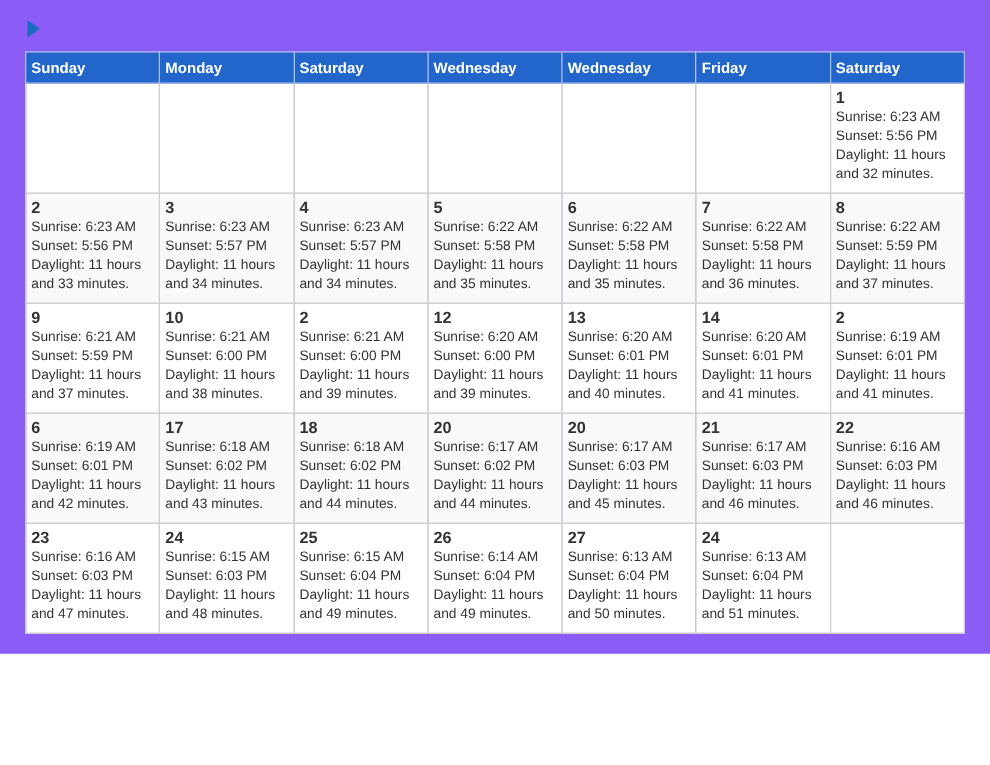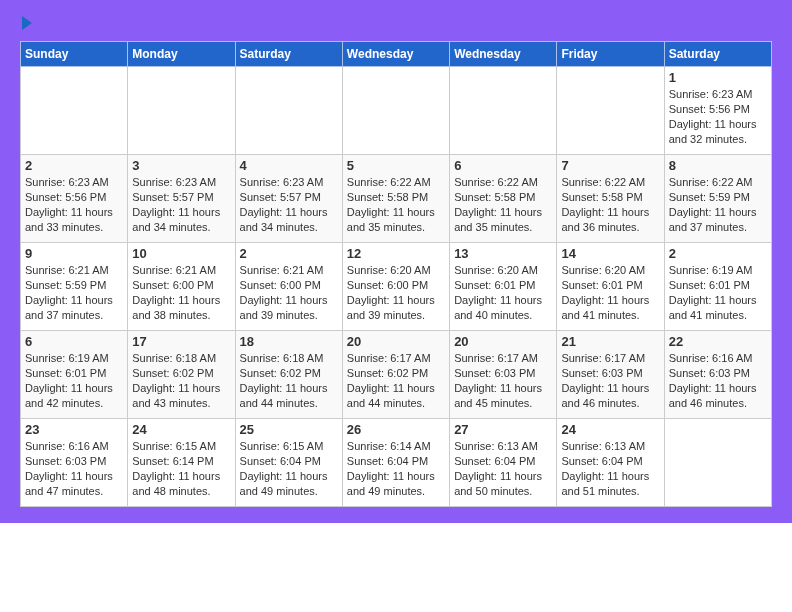--- a/index.html
+++ b/index.html
@@ -303,21 +303,21 @@
           <td>
             <span class="day-num">23</span>
             <div class="day-info">Sunrise: 6:16 AM
 Sunset: 6:03 PM
 Daylight: 11 hours
 and 47 minutes.</div>
           </td>
           <td>
             <span class="day-num">24</span>
             <div class="day-info">Sunrise: 6:15 AM
-Sunset: 6:14 PM
+Sunset: 6:03 PM
 Daylight: 11 hours
 and 48 minutes.</div>
           </td>
           <td>
             <span class="day-num">25</span>
             <div class="day-info">Sunrise: 6:15 AM
 Sunset: 6:04 PM
 Daylight: 11 hours
 and 49 minutes.</div>
           </td>

